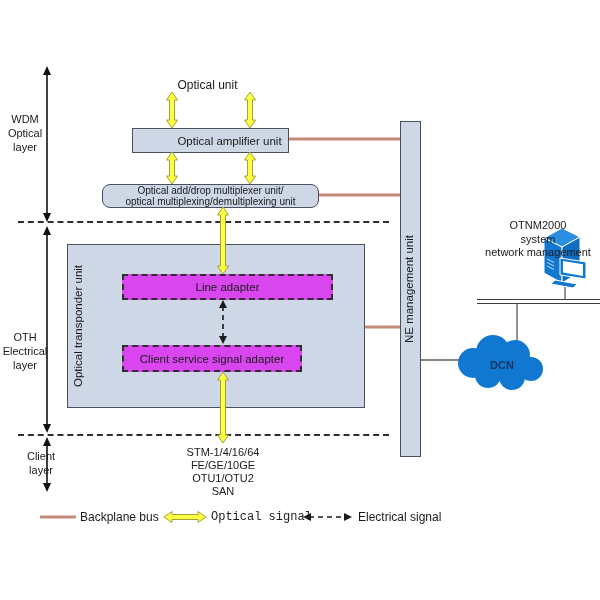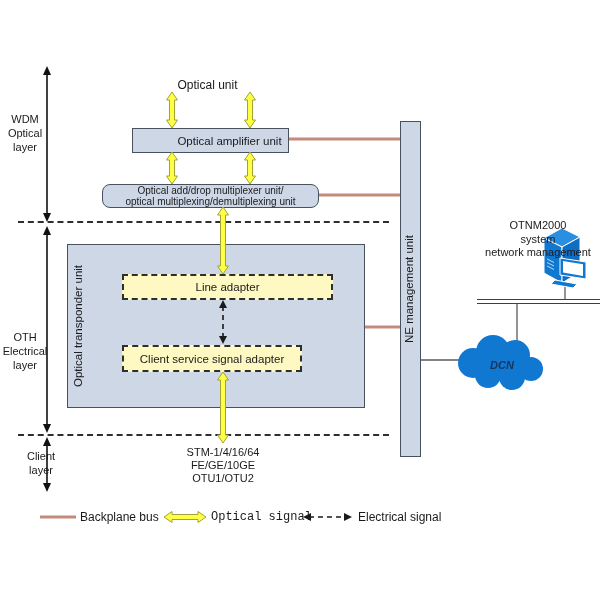--- a/index.html
+++ b/index.html
@@ -18,21 +18,21 @@
     position:absolute;
     background:#cdd7e6;
     border:1px solid #47525e;
     box-sizing:border-box;
     display:flex;align-items:center;justify-content:center;
     text-align:center;
     z-index:1;
   }
   .dashedbox{
     position:absolute;
-    background:#fef9c3;
+    background:#d946ef;
     border:2px dashed #2e2e2e;
     box-sizing:border-box;
     display:flex;align-items:center;justify-content:center;
     text-align:center;
     z-index:2;
   }
   .boundary{
     position:absolute;
     height:0;
     border-top:2px dashed #2e2e2e;
@@ -102,26 +102,27 @@
 
   <div class="box" style="left:400px;top:121px;width:21px;height:336px;"></div>
   <div class="vtext" style="left:330px;top:282px;">NE management unit</div>
 
   <div class="lbl toptext" style="left:480px;top:187px;width:116px;line-height:13.5px;margin-top:32px;">
     <div>OTNM2000</div>
     <div>system</div>
     <div>network management</div>
   </div>
 
-  <div class="lbl toptext" style="left:484px;top:358px;width:36px;font-size:11px;color:#14355e;font-weight:bold;font-style:italic;">DCN</div>
+  <div class="lbl toptext" style="left:484px;top:358px;width:36px;font-size:11px;color:#14355e;font-weight:bold;">DCN</div>
 
   <div class="lbl" style="left:163px;top:446px;width:120px;line-height:13px;">
     <div>STM-1/4/16/64</div>
     <div>FE/GE/10GE</div>
     <div>OTU1/OTU2</div>
+    <div>SAN</div>
   </div>
 
   <div class="legend-label" style="left:80px;">Backplane bus</div>
   <div class="legend-label" style="left:211px;font-family:Liberation Mono, monospace;">Optical signal</div>
   <div class="legend-label" style="left:358px;">Electrical signal</div>
 
   <svg id="overlay" width="600" height="600" viewBox="0 0 600 600">
 
     <g stroke="#3f3f3f" stroke-width="1.2">
       <line x1="477" y1="299.5" x2="600" y2="299.5"></line>

